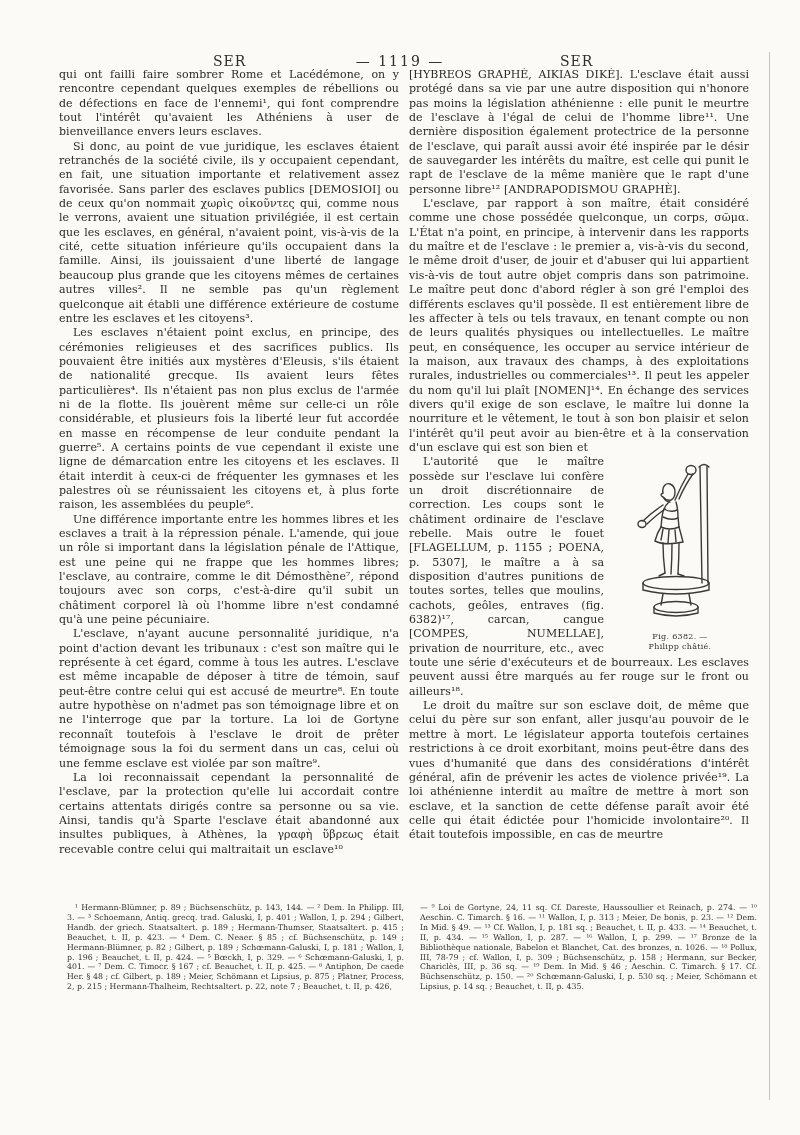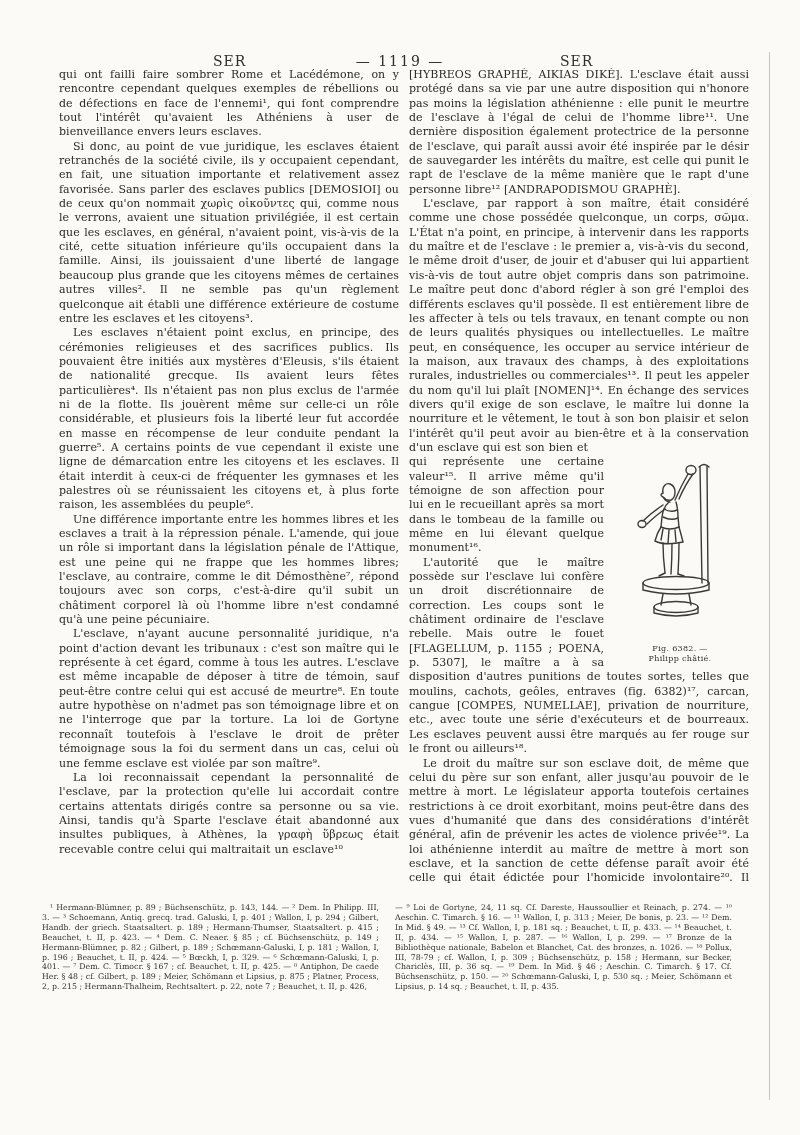--- a/index.html
+++ b/index.html
@@ -44,24 +44,24 @@
   .col p.noindent { text-indent: 0; }
   .engraving {
     float: right;
     width: 138px;
     margin: 2px 0 2px 7px;
     text-align: center;
   }
   .engraving svg { display: block; margin: 0 auto; }
   .engraving figcaption {
     font-size: 8px; line-height: 10px; color: #33332f;
-    letter-spacing: 0.3px; margin-top: 15px;
+    letter-spacing: 0.3px; margin-top: 3px;
   }
   .footnotes {
-    position: absolute; top: 903px; left: 42px;
+    position: absolute; top: 903px; left: 67px;
     width: 690px; display: flex; gap: 16px;
   }
   .fn-col {
     width: 340px;
     font-size: 7.8px; line-height: 9.9px;
     text-align: justify; color: #34342f;
     letter-spacing: 0.02px;
   }
   .fn-col.first { text-indent: 8px; }
 </style>
@@ -128,21 +128,20 @@
           <path d="M42 137 L40 148 M68 137 L70 148"></path>
           <ellipse cx="55" cy="150" rx="22" ry="5.5"></ellipse>
           <path d="M33 150 L33 156 Q55 162 77 156 L77 150"></path>
         </svg>
         <figcaption>
           <span>Fig. 6382. —</span><br>
           <span>Philipp châtié.</span>
         </figcaption>
       </figure>
 
-      <p class="noindent">qui représente une certaine valeur¹⁵. Il arrive même qu'il témoigne de son affection pour lui en le recueillant après sa mort dans le tombeau de la famille ou même en lui élevant quelque monument¹⁶.</p>
       <p>L'autorité que le maître possède sur l'esclave lui confère un droit discrétionnaire de correction. Les coups sont le châtiment ordinaire de l'esclave rebelle. Mais outre le fouet [FLAGELLUM, p. 1155 ; POENA, p. 5307], le maître a à sa disposition d'autres punitions de toutes sortes, telles que moulins, cachots, geôles, entraves (fig. 6382)¹⁷, carcan, cangue [COMPES, NUMELLAE], privation de nourriture, etc., avec toute une série d'exécuteurs et de bourreaux. Les esclaves peuvent aussi être marqués au fer rouge sur le front ou ailleurs¹⁸.</p>
       <p>Le droit du maître sur son esclave doit, de même que celui du père sur son enfant, aller jusqu'au pouvoir de le mettre à mort. Le législateur apporta toutefois certaines restrictions à ce droit exorbitant, moins peut-être dans des vues d'humanité que dans des considérations d'intérêt général, afin de prévenir les actes de violence privée¹⁹. La loi athénienne interdit au maître de mettre à mort son esclave, et la sanction de cette défense paraît avoir été celle qui était édictée pour l'homicide involontaire²⁰. Il était toutefois impossible, en cas de meurtre</p>
     </div>
 
   </div>
 
   <div class="footnotes">
     <div class="fn-col first">¹ Hermann-Blümner, p. 89 ; Büchsenschütz, p. 143, 144. — ² Dem. In Philipp. III, 3. — ³ Schoemann, Antiq. grecq. trad. Galuski, I, p. 401 ; Wallon, I, p. 294 ; Gilbert, Handb. der griech. Staatsaltert. p. 189 ; Hermann-Thumser, Staatsaltert. p. 415 ; Beauchet, t. II, p. 423. — ⁴ Dem. C. Neaer. § 85 ; cf. Büchsenschütz, p. 149 ; Hermann-Blümner, p. 82 ; Gilbert, p. 189 ; Schœmann-Galuski, I, p. 181 ; Wallon, I, p. 196 ; Beauchet, t. II, p. 424. — ⁵ Bœckh, I, p. 329. — ⁶ Schœmann-Galuski, I, p. 401. — ⁷ Dem. C. Timocr. § 167 ; cf. Beauchet, t. II, p. 425. — ⁸ Antiphon, De caede Her. § 48 ; cf. Gilbert, p. 189 ; Meier, Schömann et Lipsius, p. 875 ; Platner, Process, 2, p. 215 ; Hermann-Thalheim, Rechtsaltert. p. 22, note 7 ; Beauchet, t. II, p. 426,</div>
     <div class="fn-col">— ⁹ Loi de Gortyne, 24, 11 sq. Cf. Dareste, Haussoullier et Reinach, p. 274. — ¹⁰ Aeschin. C. Timarch. § 16. — ¹¹ Wallon, I, p. 313 ; Meier, De bonis, p. 23. — ¹² Dem. In Mid. § 49. — ¹³ Cf. Wallon, I, p. 181 sq. ; Beauchet, t. II, p. 433. — ¹⁴ Beauchet, t. II, p. 434. — ¹⁵ Wallon, I, p. 287. — ¹⁶ Wallon, I, p. 299. — ¹⁷ Bronze de la Bibliothèque nationale, Babelon et Blanchet, Cat. des bronzes, n. 1026. — ¹⁸ Pollux, III, 78-79 ; cf. Wallon, I, p. 309 ; Büchsenschütz, p. 158 ; Hermann, sur Becker, Chariclès, III, p. 36 sq. — ¹⁹ Dem. In Mid. § 46 ; Aeschin. C. Timarch. § 17. Cf. Büchsenschütz, p. 150. — ²⁰ Schœmann-Galuski, I, p. 530 sq. ; Meier, Schömann et Lipsius, p. 14 sq. ; Beauchet, t. II, p. 435.</div>
   </div>

